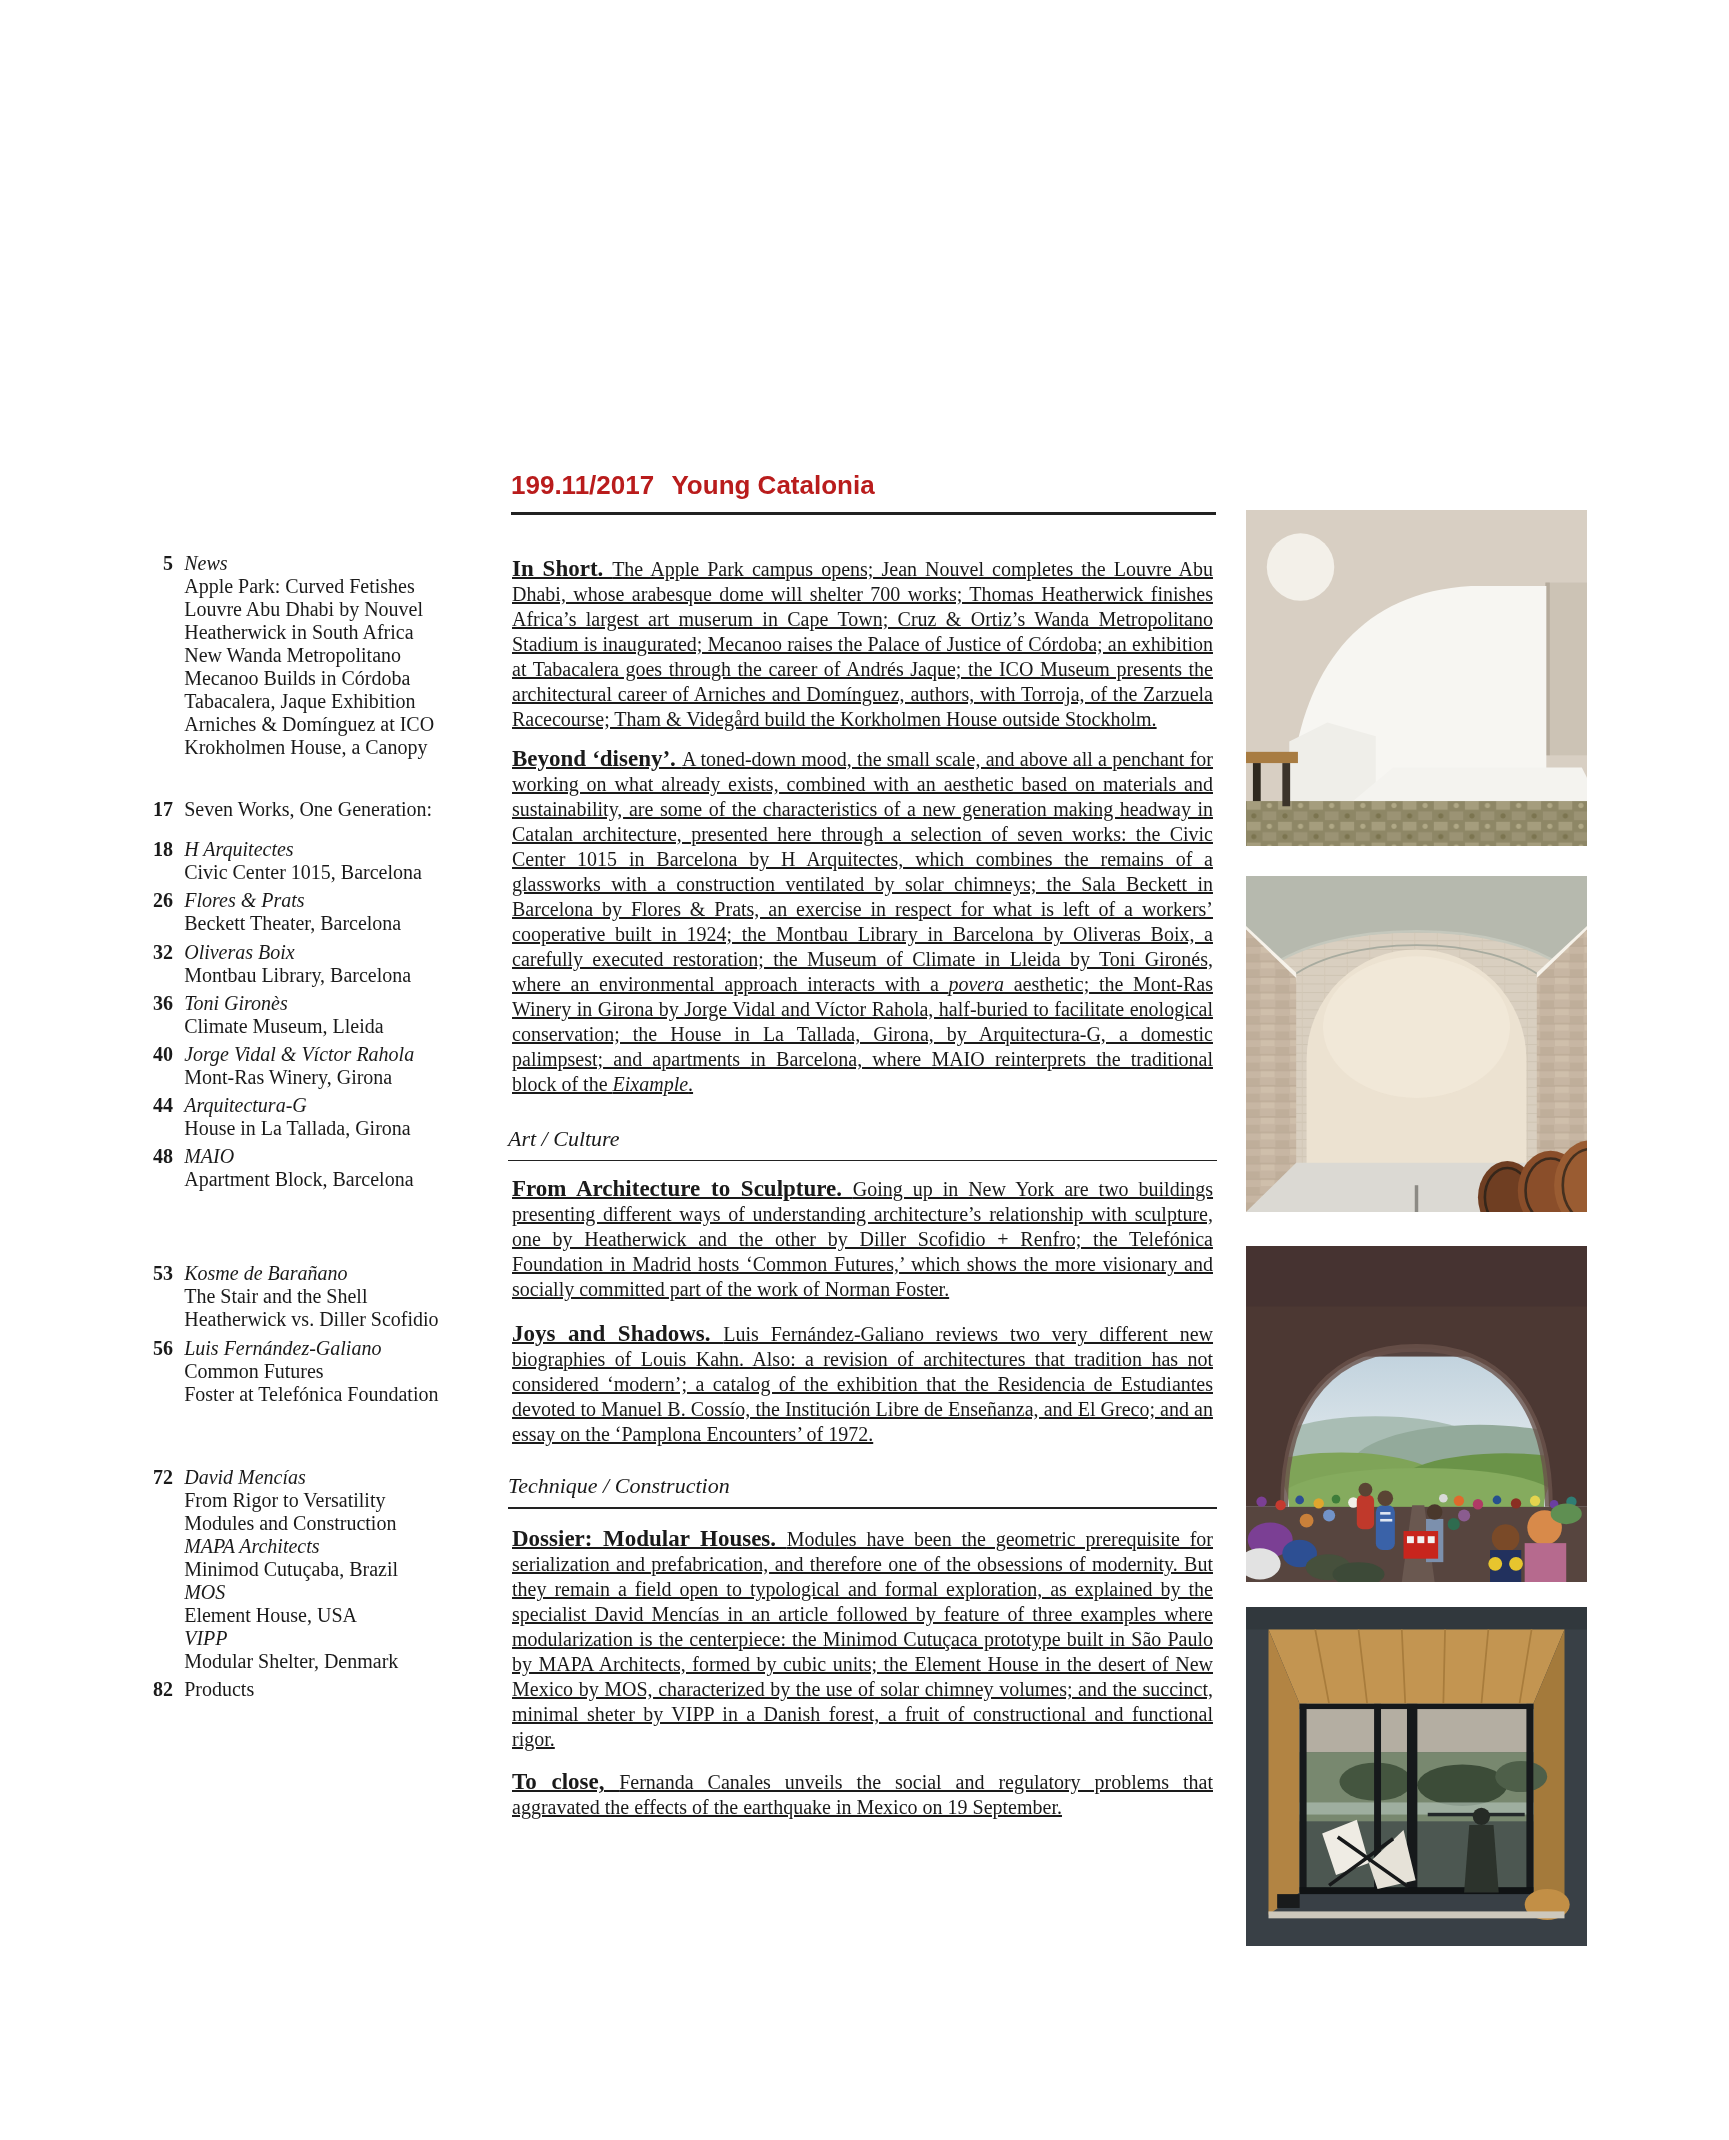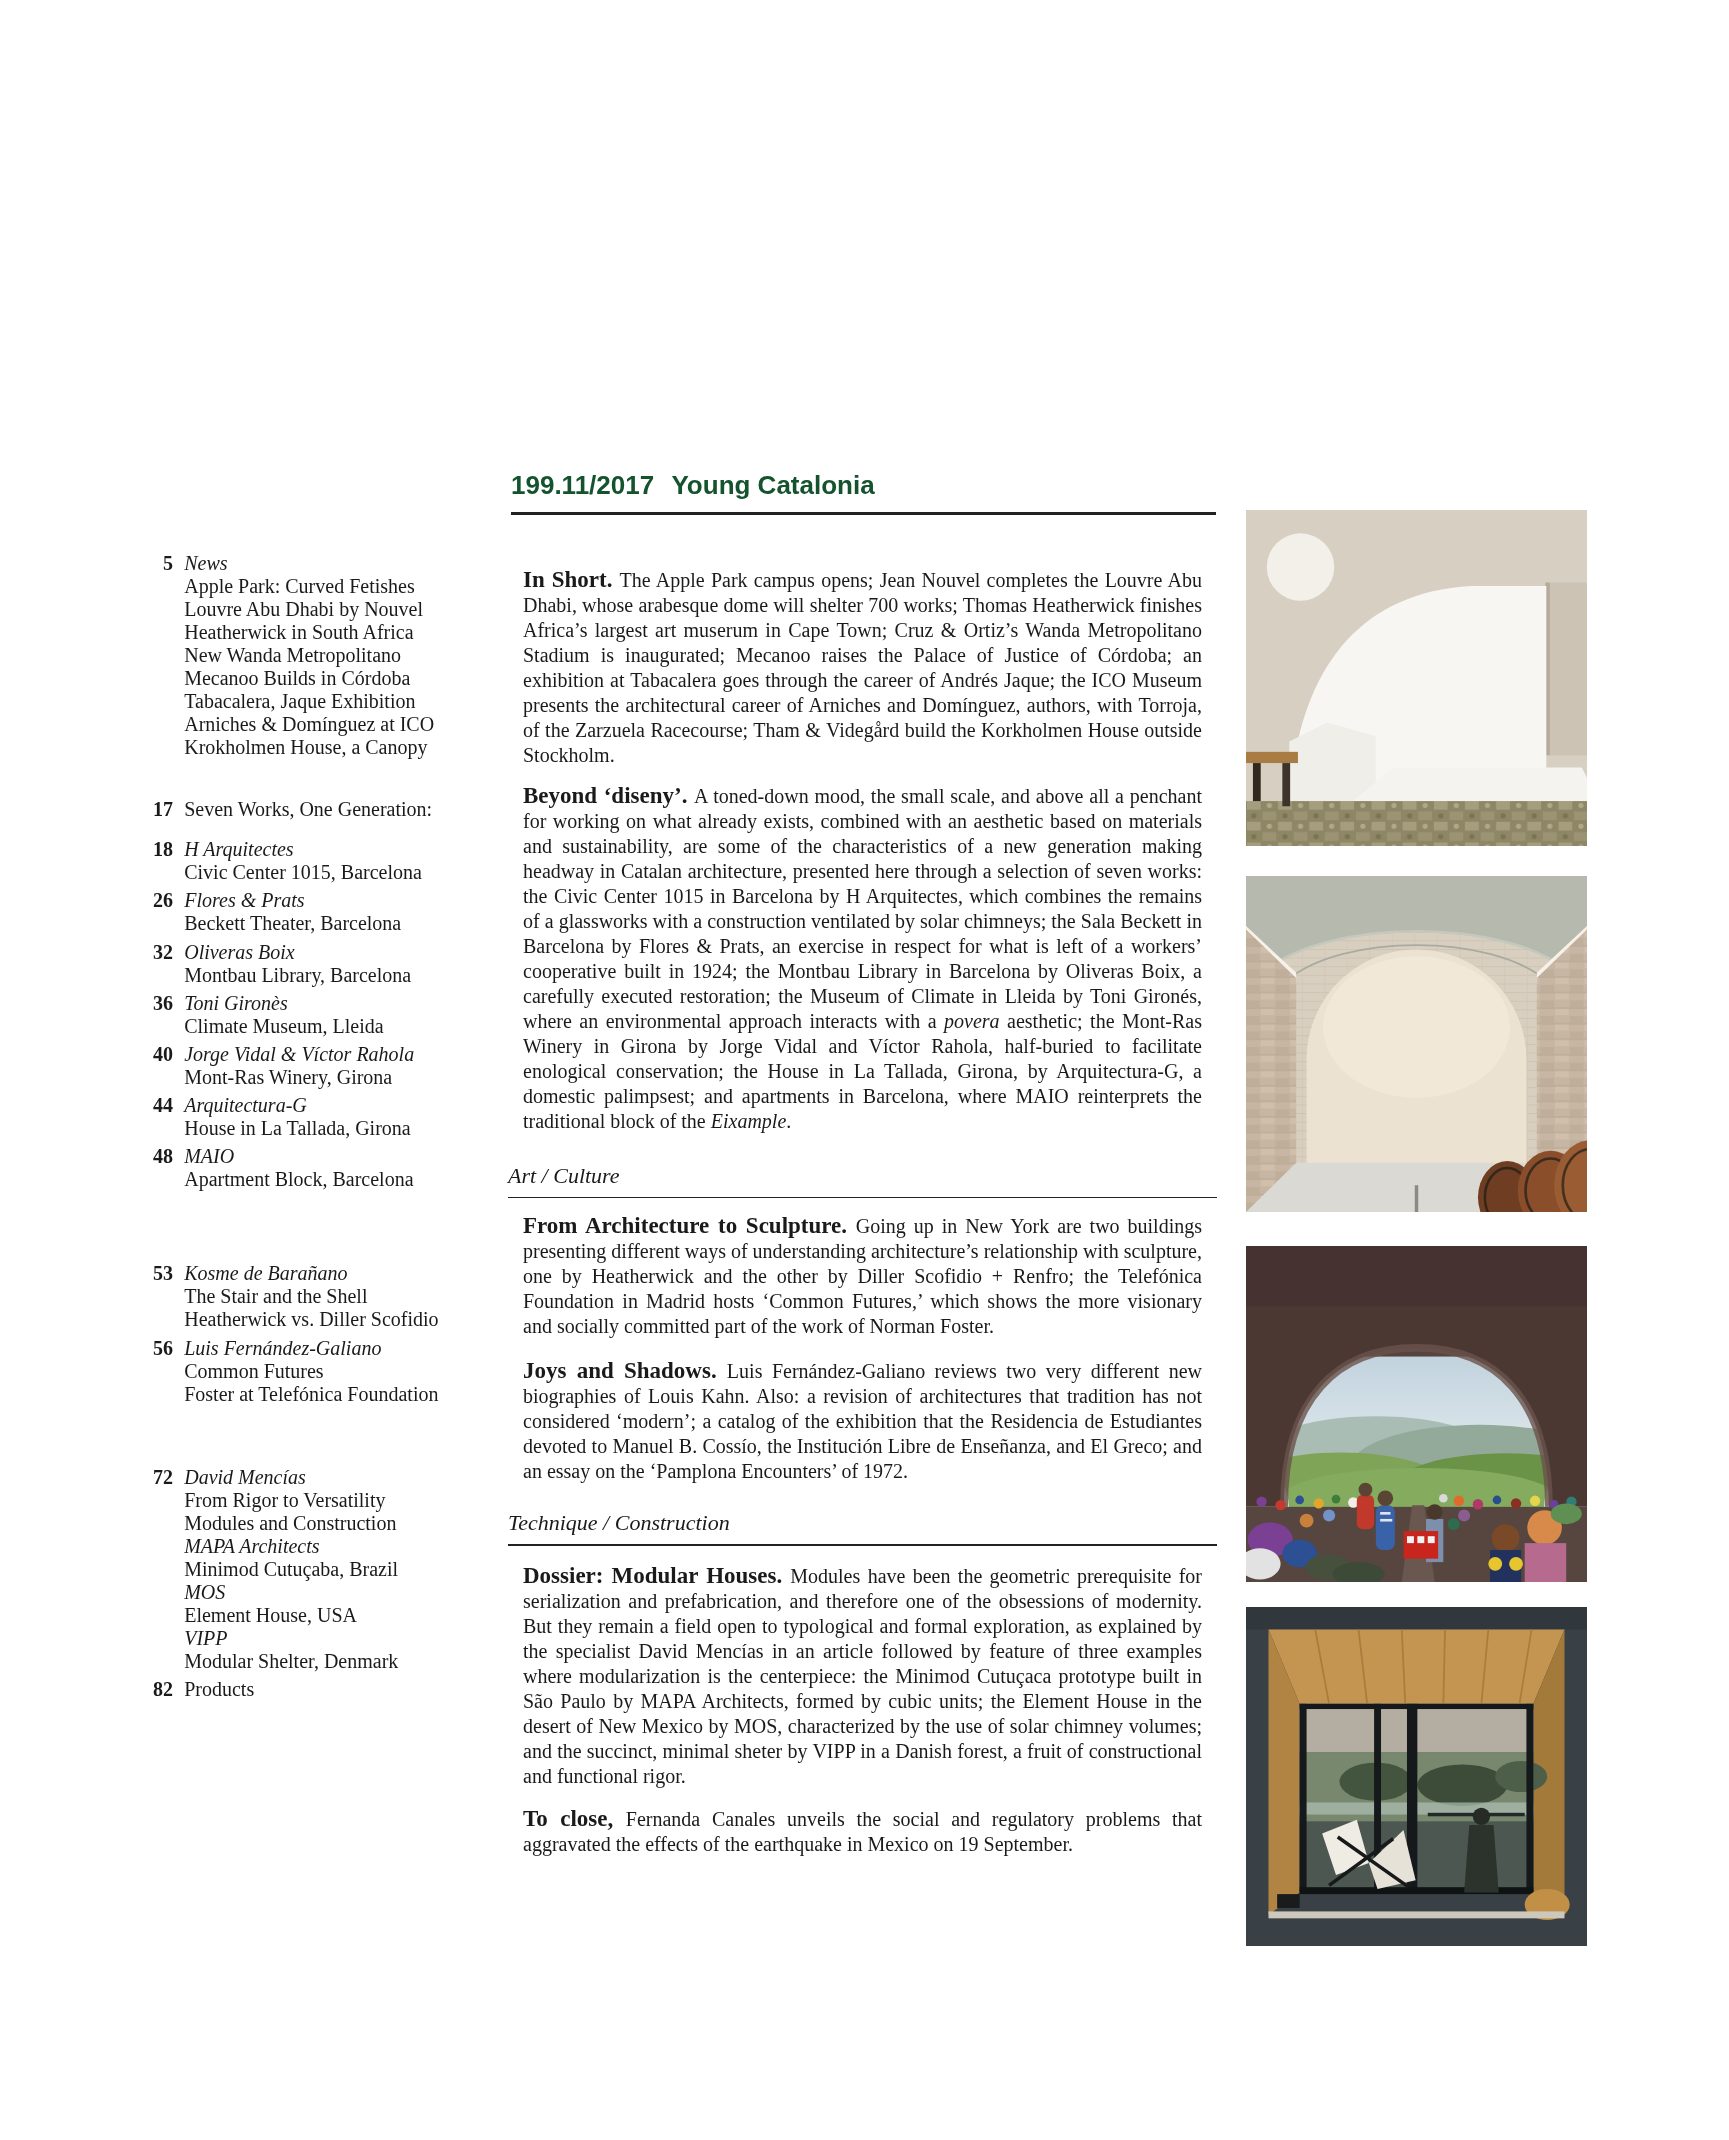--- a/index.html
+++ b/index.html
@@ -2,39 +2,39 @@
 <html style="font-size:14px"><head>
 <meta charset="utf-8">
 <style>
   html,body{margin:0;padding:0;background:#ffffff;}
   .page{position:relative;width:1729px;height:2140px;background:#ffffff;
         font-family:"Liberation Serif",serif;color:#1a1a1a;overflow:hidden;}
 
   
   .masthead{position:absolute;left:511px;top:470px;
             font-family:"Liberation Sans",sans-serif;font-weight:bold;
-            font-size:26px;color:#14532d;white-space:nowrap;}
+            font-size:26px;color:#b91c1c;white-space:nowrap;}
   .masthead .title{margin-left:17.3px;}
   .masthead-rule{position:absolute;left:511px;top:512px;width:705px;height:2.6px;background:#222;}
 
   
   .toc{position:absolute;left:90px;top:552px;width:389px;font-size:20px;line-height:23px;}
   .toc-entry{display:flex;margin-bottom:5.2px;}
   .toc-num{width:83px;text-align:right;font-weight:bold;flex:none;}
   .toc-lines{margin-left:11.2px;}
   .it{font-style:italic;}
   .toc > .toc-group:nth-child(2){margin-top:39px;}
   .toc > .toc-group:nth-child(3){margin-top:71px;}
   .toc > .toc-group:nth-child(4){margin-top:60px;}
   .toc > .toc-group:nth-child(2) .toc-entry:nth-child(1){margin-bottom:17.3px;}
   .toc > .toc-group:nth-child(3) .toc-entry:nth-child(3){margin-top:14px;}
 
   
   .articles{position:absolute;left:508px;top:552px;width:709px;}
-  .para{font-size:20px;line-height:25px;text-align:justify;margin:15px;}
+  .para{font-size:20px;line-height:25px;text-align:justify;margin:4px;text-decoration:underline;}
   .para .lead{font-weight:bold;font-size:23px;}
   .section-title{font-style:italic;font-size:22px;line-height:26px;}
   .section-rule{height:1.7px;background:#222;margin-top:7.8px;}
   .articles > :nth-child(2){margin-top:14px;}
   .articles > :nth-child(3){margin-top:29px;}
   .articles > :nth-child(4){margin-top:14.7px;}
   .articles > :nth-child(5){margin-top:19px;}
   .articles > :nth-child(6){margin-top:26px;}
   .articles > :nth-child(7){margin-top:17.3px;}
   .articles > :nth-child(8){margin-top:17.3px;}

